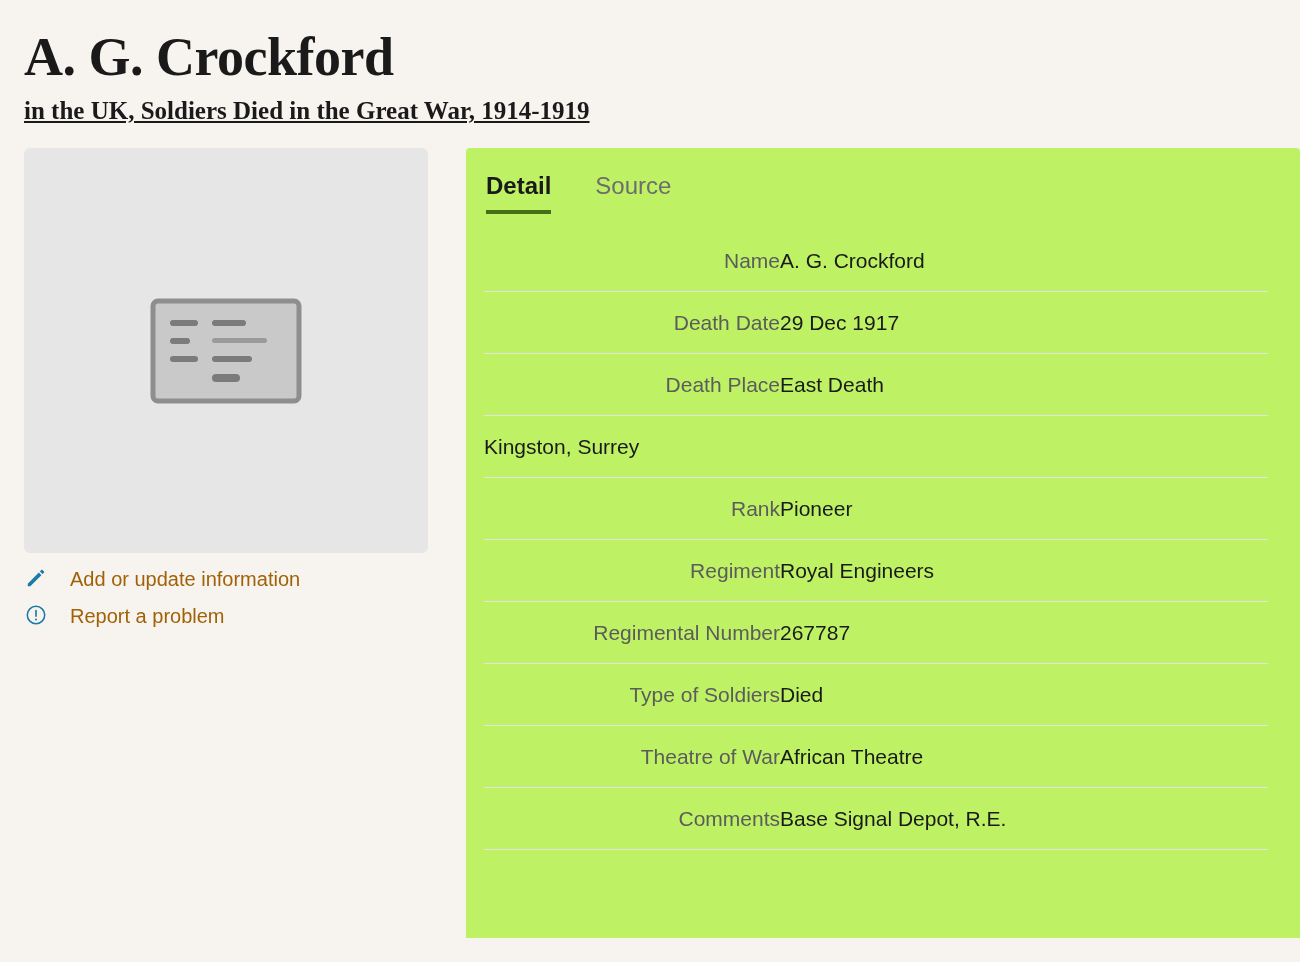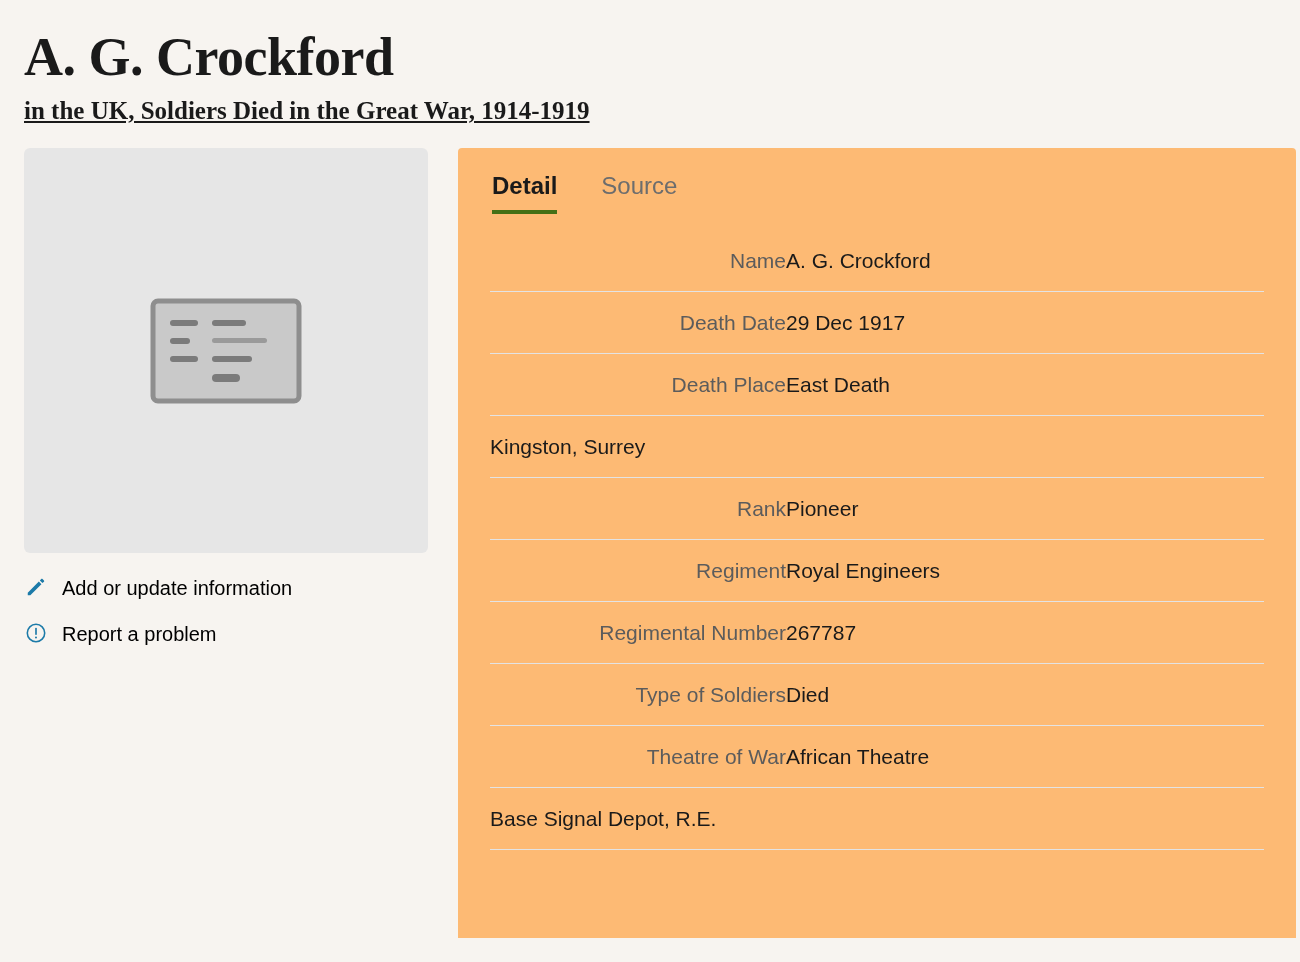--- a/index.html
+++ b/index.html
@@ -69,47 +69,47 @@
   .doc-icon-wrap {
     width: 156px;
     height: 110px;
     position: relative;
   }
   .doc-icon-wrap svg { display: block; }
 
   .action-link {
     display: flex;
     align-items: center;
-    gap: 14px;
-    margin-top: 22px;
-    color: #000000;
+    gap: 22px;
+    margin-top: 13px;
+    color: #a16207;
     font-size: 20px;
     cursor: pointer;
     line-height: 1;
   }
   .action-link:first-of-type { margin-top: 26px; }
   .action-link .link-icon {
     width: 24px;
     height: 24px;
     flex: 0 0 24px;
     display: flex;
     align-items: center;
     justify-content: center;
   }
   .action-link .link-text { position: relative; top: 1px; }
 
   
   .detail-card {
-    margin-left: 30px;
+    margin-left: 38px;
     width: 838px;
     min-height: 790px;
-    background: #fdba74;
+    background: #bef264;
     border-radius: 4px 4px 0 0;
     box-sizing: border-box;
-    padding: 24px 32px 0 32px;
+    padding: 24px 32px 0 18px;
   }
 
   .tabs {
     display: flex;
     gap: 44px;
     border-bottom: 0;
     padding-left: 2px;
   }
   .tab {
     font-size: 24px;
@@ -257,20 +257,21 @@
           <div class="field-label">Type of Soldiers</div>
           <div class="field-value">Died</div>
         </div>
 
         <div class="field-row">
           <div class="field-label">Theatre of War</div>
           <div class="field-value">African Theatre</div>
         </div>
 
         <div class="field-row">
+          <div class="field-label">Comments</div>
           <div class="field-value">Base Signal Depot, R.E.</div>
         </div>
 
       </div>
 
     </div>
 
   </div>
 
 </div>

